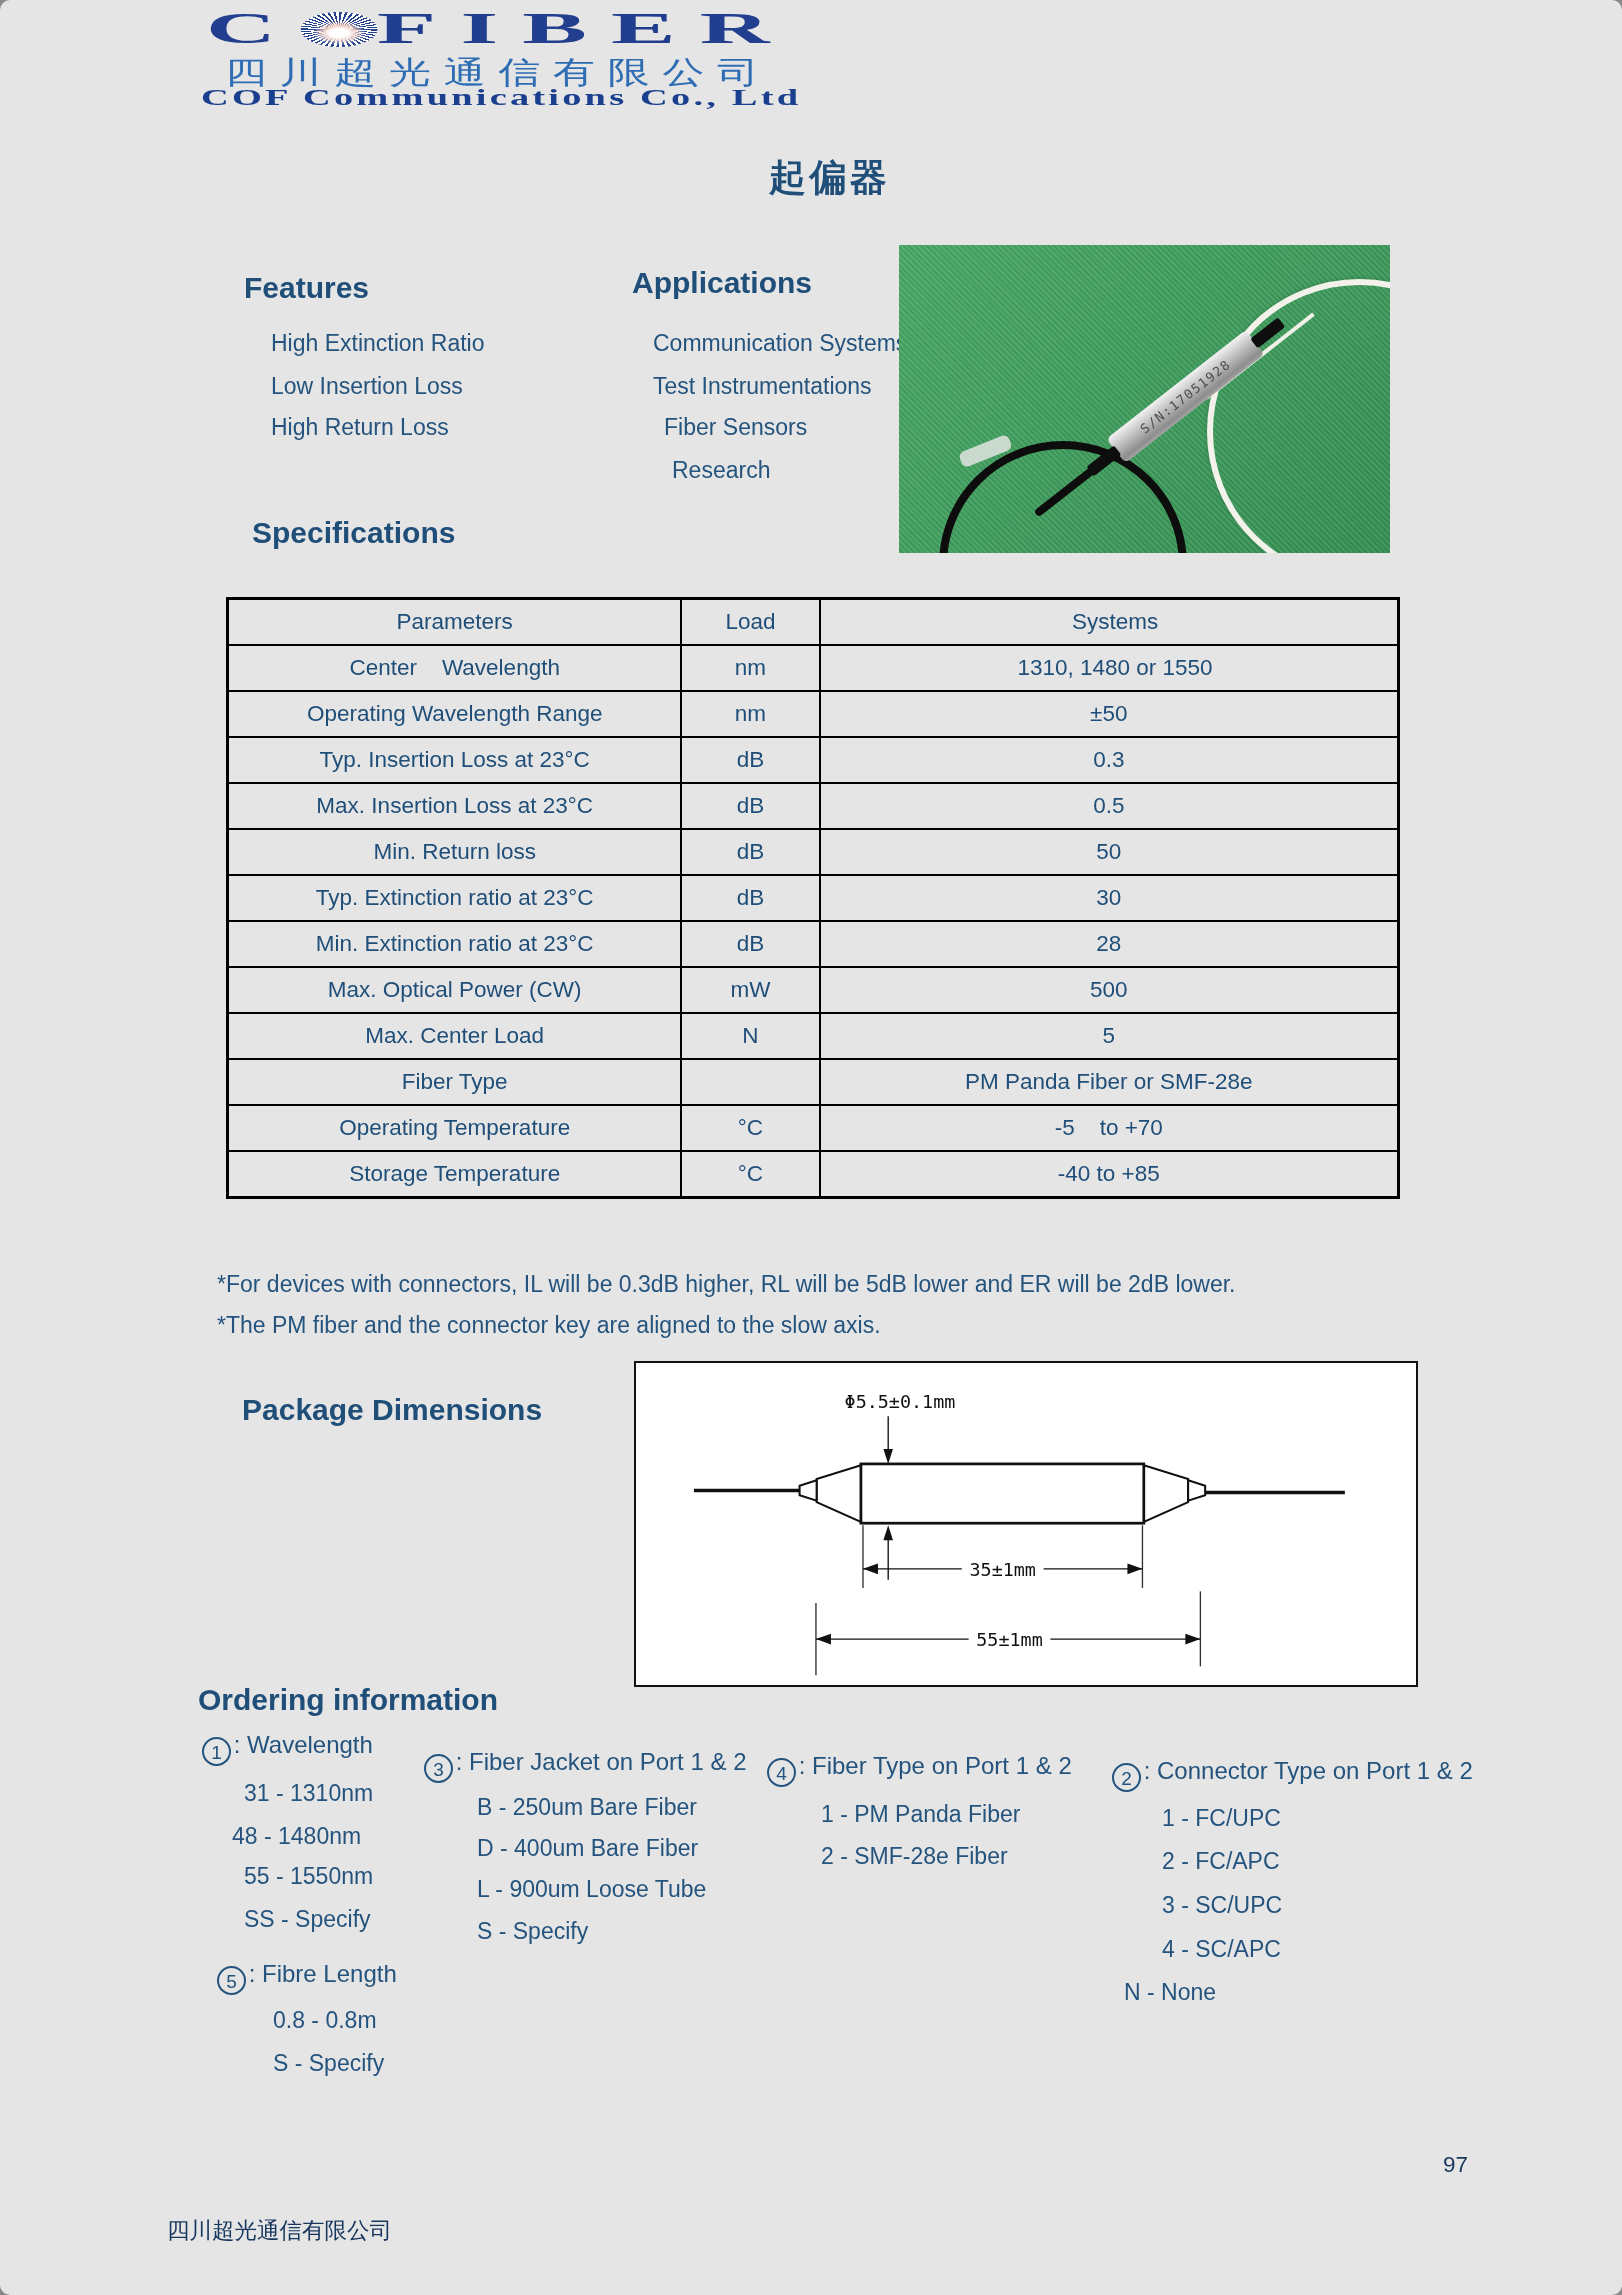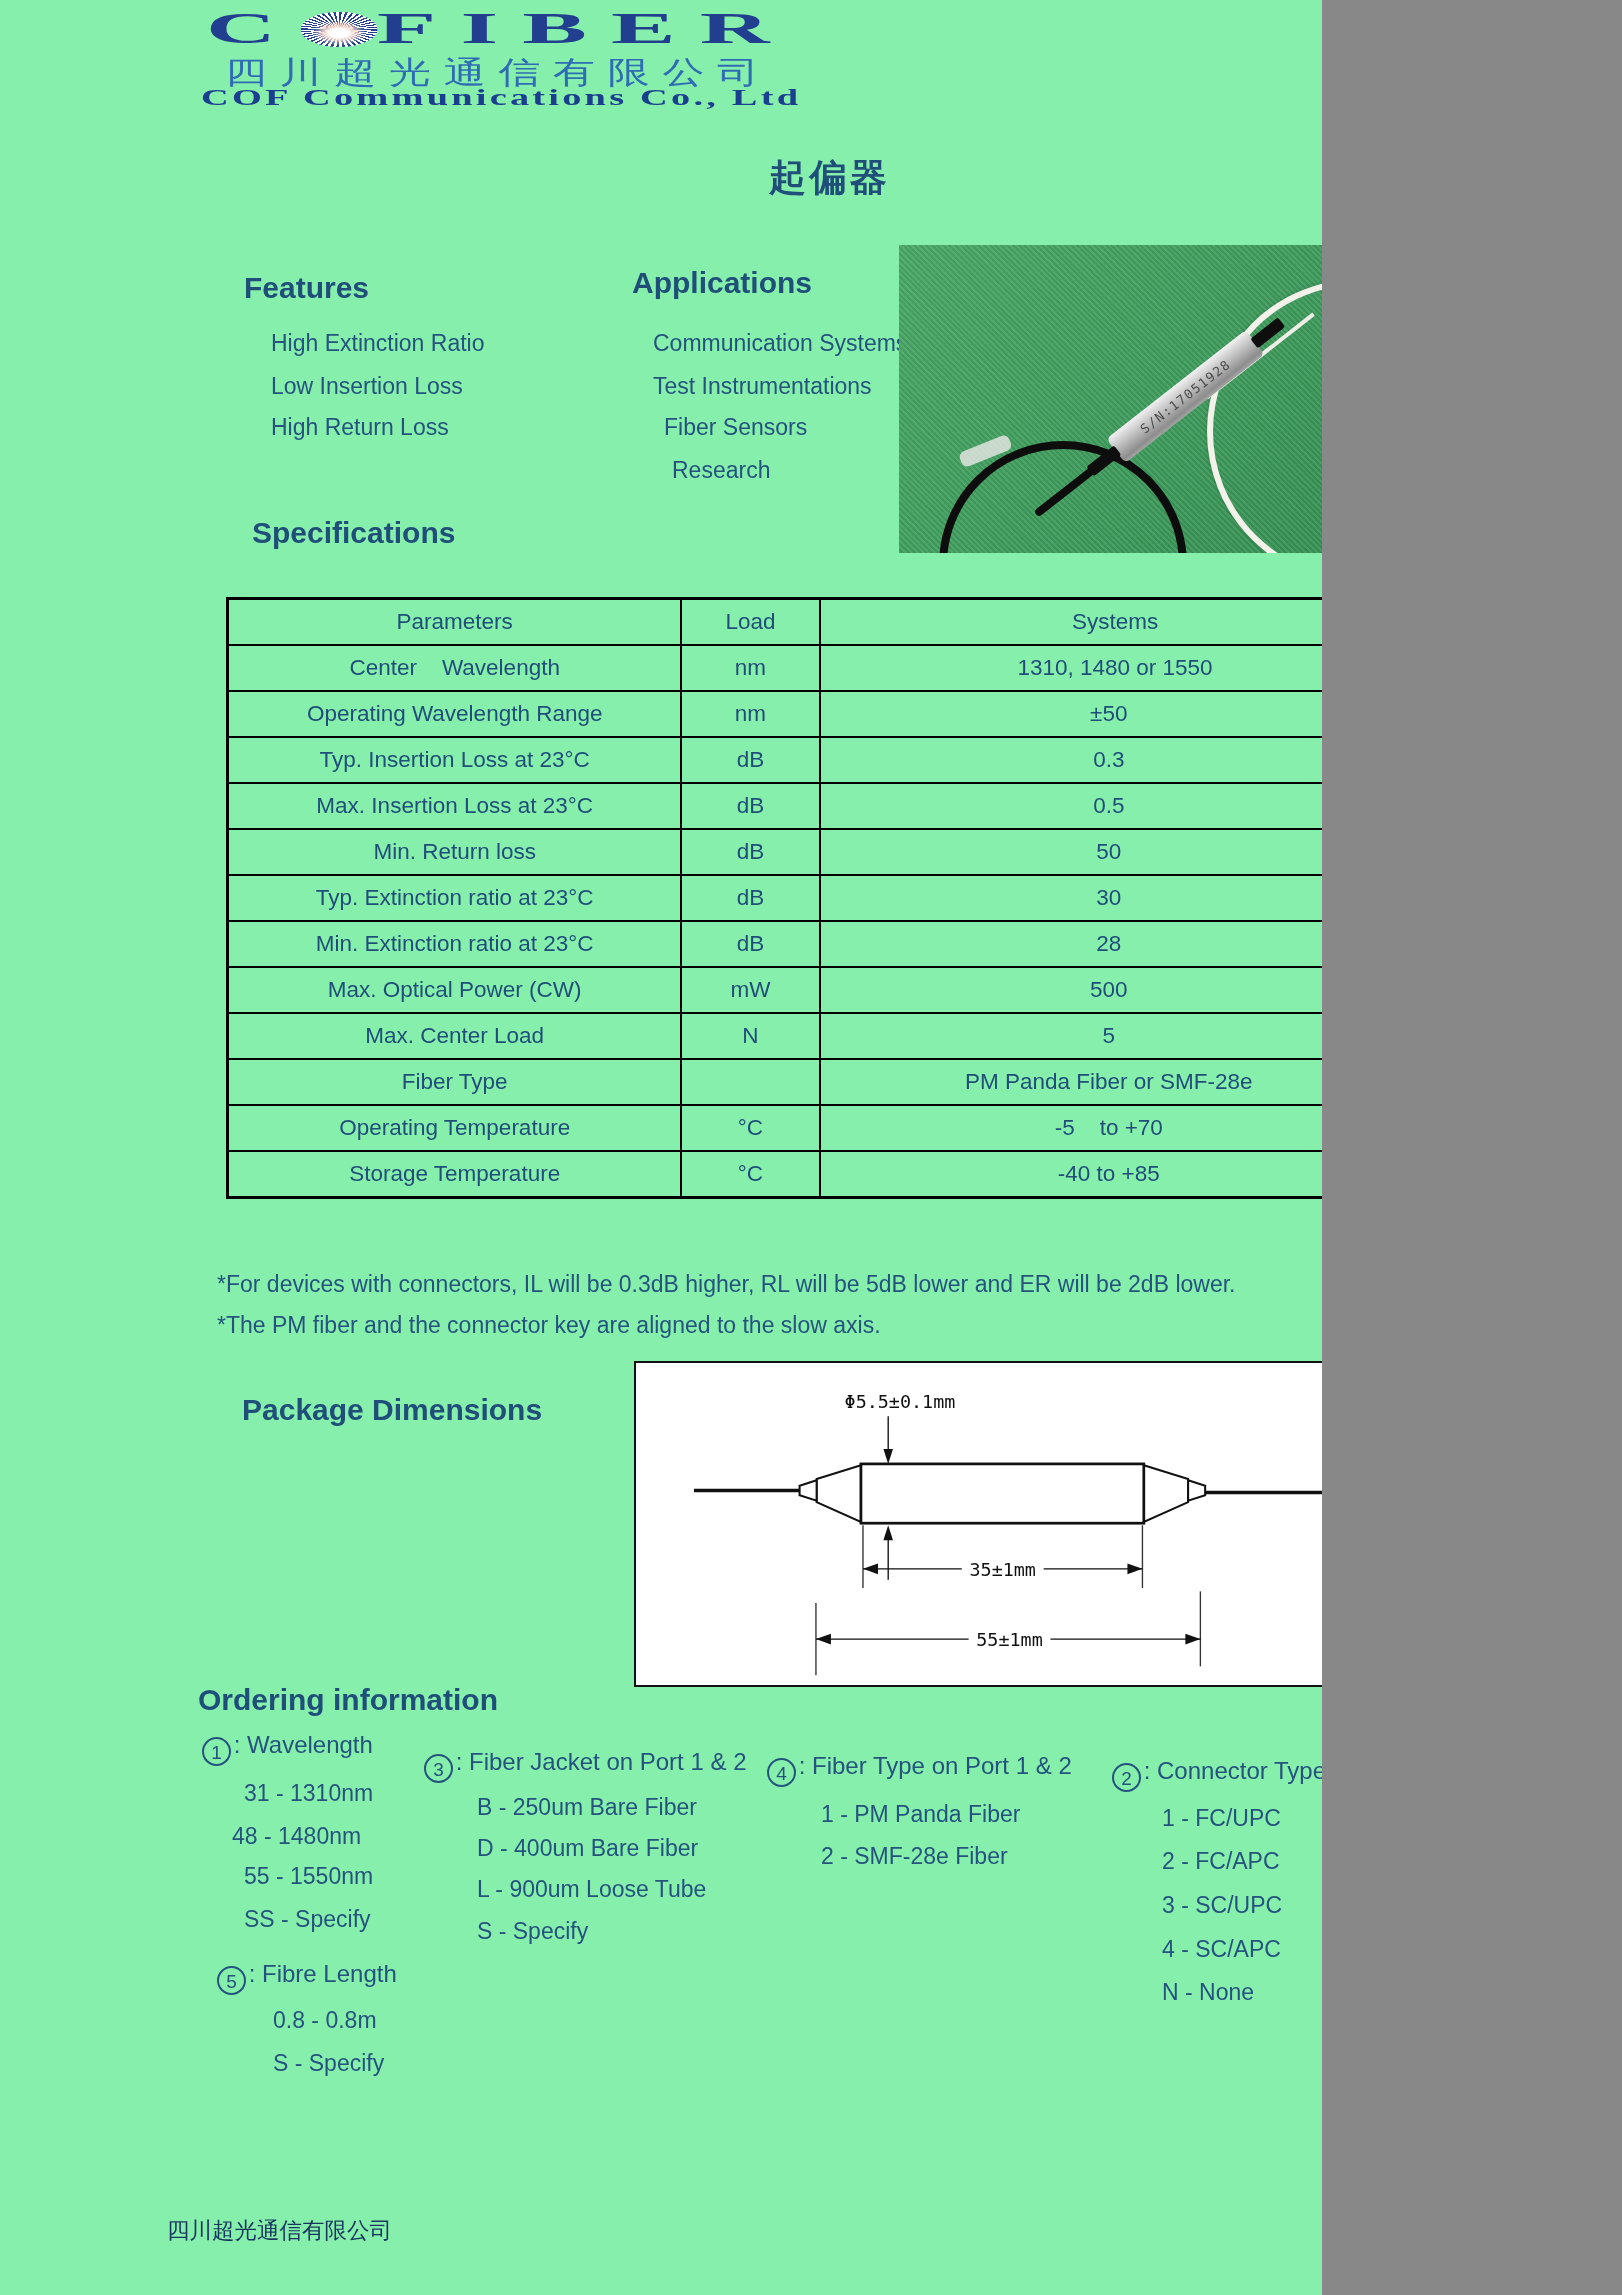--- a/index.html
+++ b/index.html
@@ -1,17 +1,17 @@
 <!DOCTYPE html>
 <html style="font-size:11px"><head>
 <meta charset="utf-8">
 <style>
   html,body{margin:0;padding:0;background:#888;}
-  #page{position:relative;width:1322px;height:2295px;background:#86efac;overflow:hidden;
-        font-family:"Liberation Sans",sans-serif;color:#1F4E79;}
+  #page{position:relative;width:1622px;height:2295px;background:#e5e5e5;overflow:hidden;
+        font-family:"Liberation Sans",sans-serif;color:#1F4E79;border-radius:10px;}
 
   
   .logo-word{position:absolute;left:206px;top:2.7px;font-family:"Liberation Serif",serif;
              font-weight:bold;font-size:44px;color:#223E8F;letter-spacing:11px;white-space:nowrap;
              transform:scaleX(2.2);transform-origin:left top;}
   .sun{display:inline-block;width:35px;height:35px;border-radius:50%;vertical-align:-4.1px;
        background:#2b4a9d;
        background:
          radial-gradient(circle at 50% 60%, #ffffff 16%, rgba(255,255,255,0) 46%),
          radial-gradient(circle at 50% 58%, #e8632b 0 11%, rgba(232,99,43,.85) 18%, rgba(232,99,43,0) 40%),
@@ -244,21 +244,21 @@
 
   <div class="og-head" style="left:767px;top:1752px"><span class="cnum">4</span><span>: Fiber Type on Port 1 &amp; 2</span></div>
   <div class="item" style="left:821px;top:1799px">1 - PM Panda Fiber</div>
   <div class="item" style="left:821px;top:1841px">2 - SMF-28e Fiber</div>
 
   <div class="og-head" style="left:1112px;top:1757px"><span class="cnum">2</span><span>: Connector Type on Port 1 &amp; 2</span></div>
   <div class="item" style="left:1162px;top:1803px">1 - FC/UPC</div>
   <div class="item" style="left:1162px;top:1846px">2 - FC/APC</div>
   <div class="item" style="left:1162px;top:1890px">3 - SC/UPC</div>
   <div class="item" style="left:1162px;top:1934px">4 - SC/APC</div>
-  <div class="item" style="left:1162px;top:1977px">N - None</div>
+  <div class="item" style="left:1124px;top:1977px">N - None</div>
 
   <div class="og-head" style="left:217px;top:1960px"><span class="cnum">5</span><span>: Fibre Length</span></div>
   <div class="item" style="left:273px;top:2005px">0.8 - 0.8m</div>
   <div class="item" style="left:273px;top:2048px">S - Specify</div>
 
   <div class="footer">
     <div>四川超光通信有限公司</div>
     
     
     

